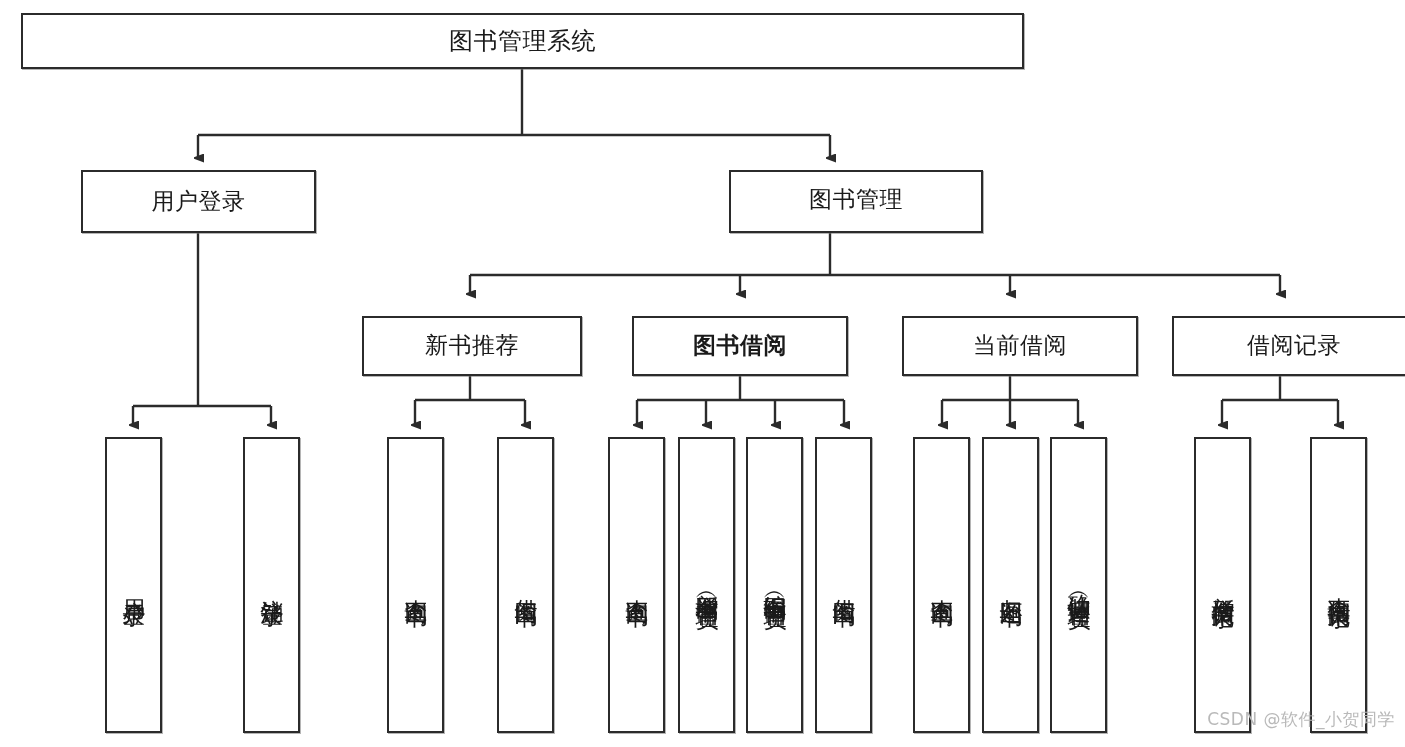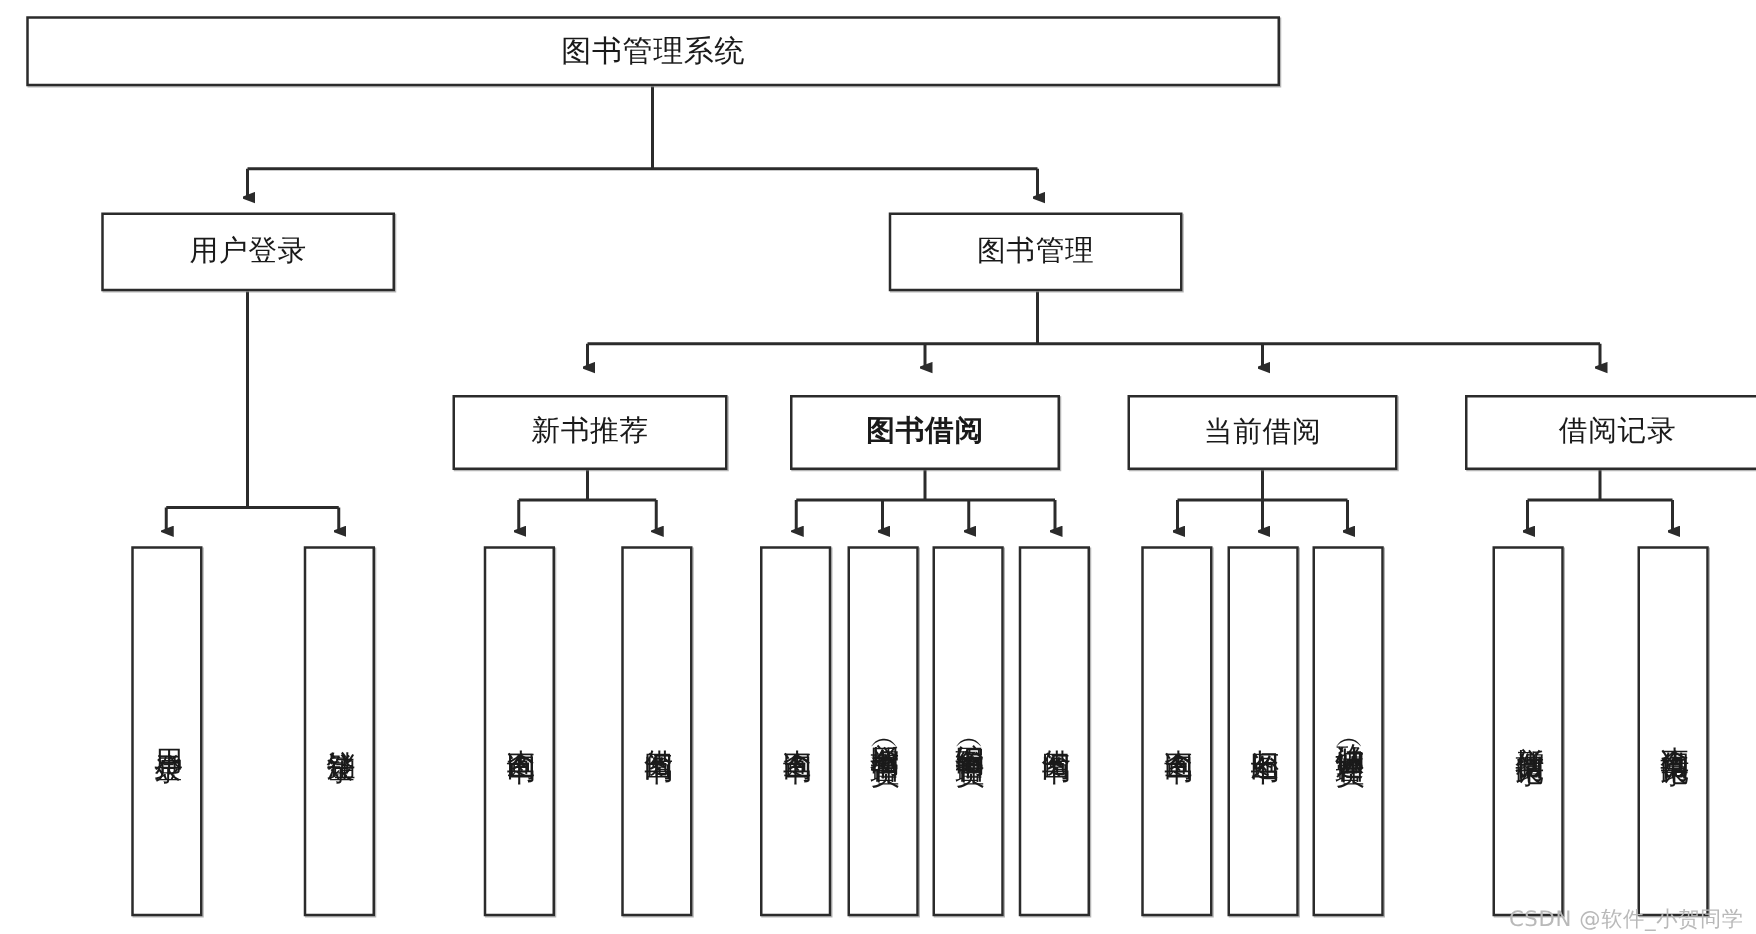--- a/index.html
+++ b/index.html
@@ -57,21 +57,21 @@
     text-orientation: upright;
     font-size: 23px;
     line-height: 1.12;
     letter-spacing: 2px;
     max-height: 100%;
     white-space: pre-line;
   }
   .watermark {
     position: absolute;
     right: 10px;
-    bottom: 0;
+    bottom: 16px;
     font-size: 17px;
     color: #b9b9b9;
     white-space: nowrap;
     letter-spacing: 0.5px;
     margin-left: 47px;
   }
 </style>
 </head>
 <body>
 
@@ -128,33 +128,33 @@
   </svg>
 
   <div class="node h-node root" style="left:21px; top:13px; width:1003px; height:56px;">
     <span class="label">图书管理系统</span>
   </div>
 
   <div class="node h-node" style="left:81px; top:170px; width:235px; height:63px;">
     <span class="label">用户登录</span>
   </div>
 
-  <div class="node h-node" style="left:711px; top:170px; width:235px; height:63px;">
+  <div class="node h-node" style="left:729px; top:170px; width:254px; height:63px;font-family:Liberation Mono, monospace;">
     <span class="label">图书管理</span>
   </div>
 
   <div class="node h-node" style="left:362px; top:316px; width:220px; height:60px;">
     <span class="label">新书推荐</span>
   </div>
 
   <div class="node h-node" style="left:632px; top:316px; width:216px; height:60px;font-weight:bold;">
     <span class="label">图书借阅</span>
   </div>
 
-  <div class="node h-node" style="left:902px; top:316px; width:216px; height:60px;font-family:Liberation Serif, serif;">
+  <div class="node h-node" style="left:902px; top:316px; width:236px; height:60px;">
     <span class="label">当前借阅</span>
   </div>
 
   <div class="node h-node" style="left:1172px; top:316px; width:244px; height:60px;">
     <span class="label">借阅记录</span>
   </div>
 
   <div class="node v-node" style="left:105px; top:437px; width:57px; height:296px;">
     <span class="label">用户登录</span>
   </div>

